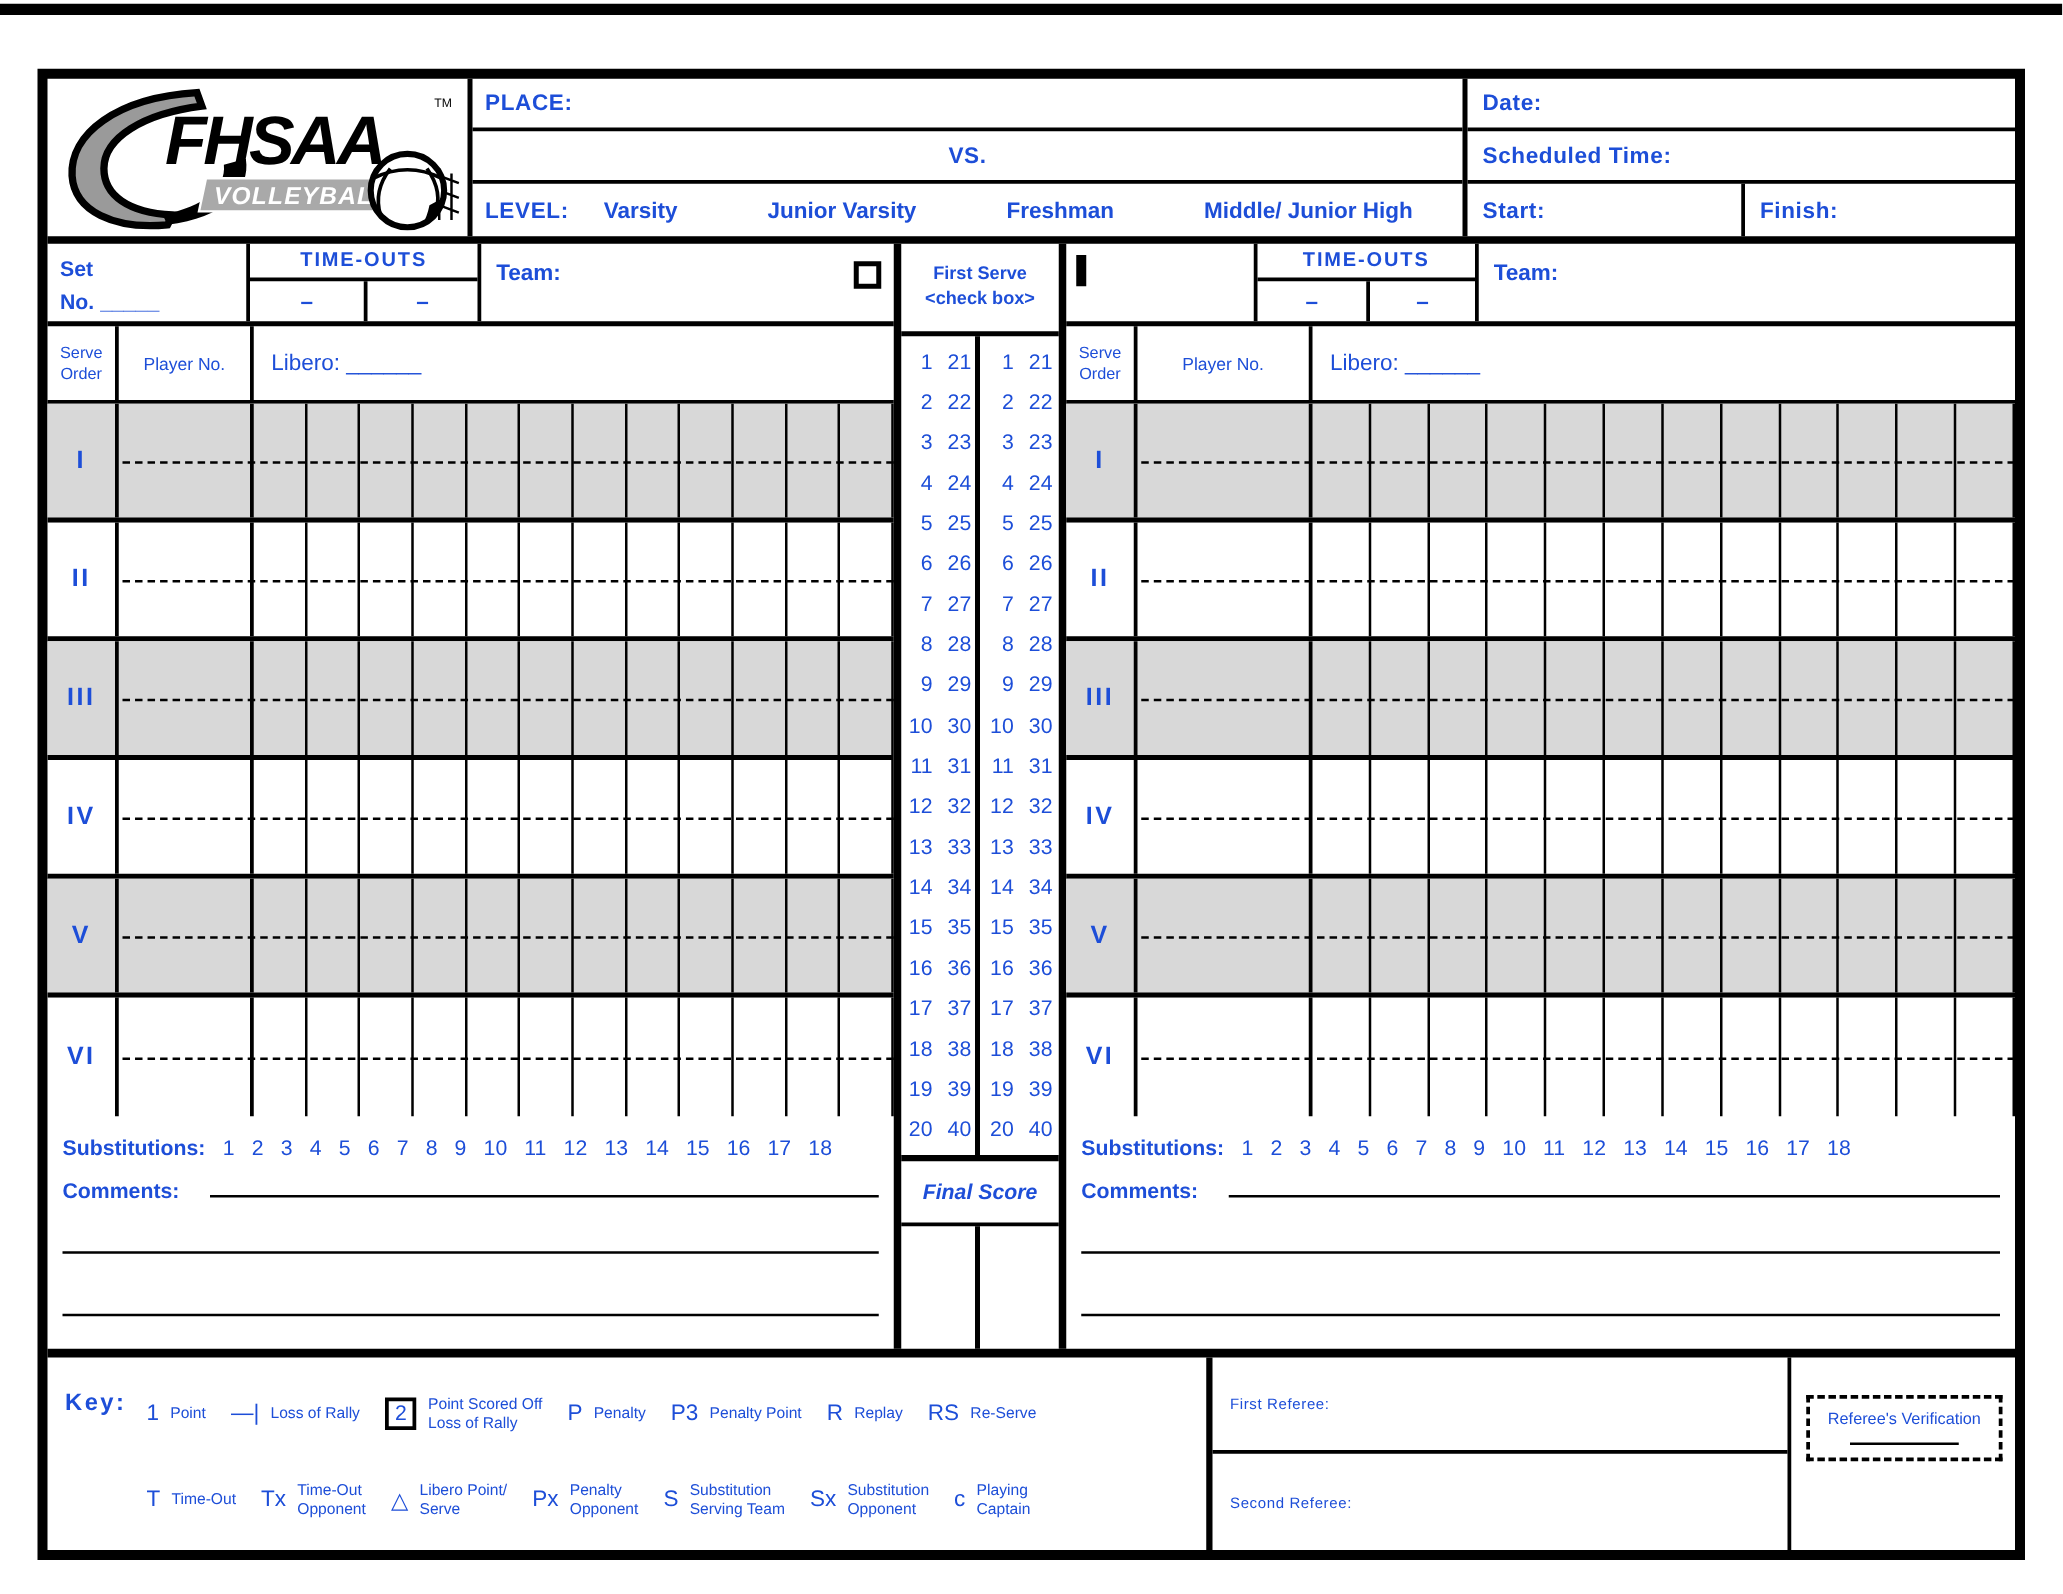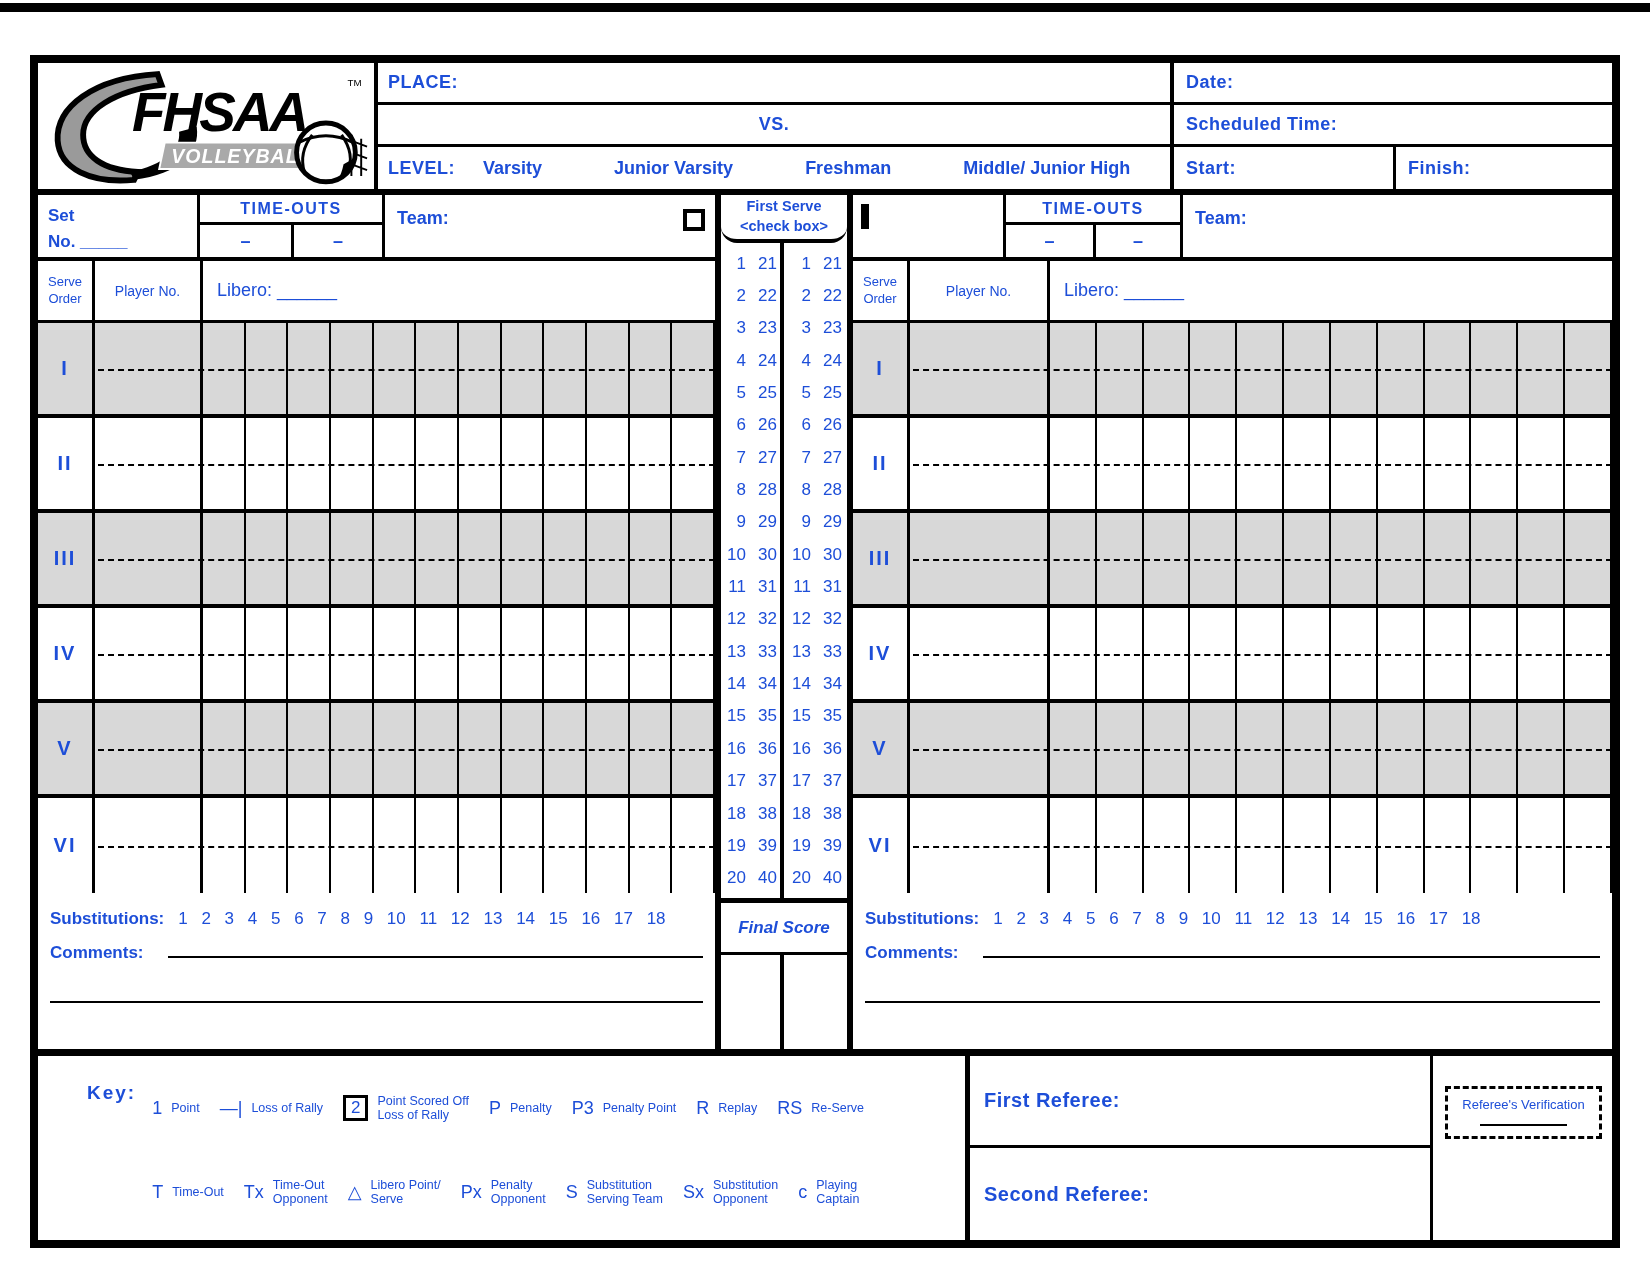--- a/index.html
+++ b/index.html
@@ -73,45 +73,45 @@
   .subs-area { flex:1 1 auto; display:flex; flex-direction:column; padding:10px 12px 6px 12px; min-height:0; }
   .subs-row { display:flex; align-items:baseline; margin-top:6px; }
   .subs-label { font-weight:bold; font-size:17px; margin-right:14px; white-space:nowrap; }
   .subs-nums { font-size:17px; word-spacing:9px; white-space:nowrap; }
   .comments-row { display:flex; align-items:baseline; margin-top:14px; }
   .uline { flex:1 1 auto; border-bottom:2px solid #000; height:14px; margin-left:10px; }
   .blank-line { flex:0 0 auto; border-bottom:2px solid #000; height:40px; }
   .blank-line.last { height:50px; border-bottom:2px solid #000; }
 
   
-  .first-serve-cell { height:48px; flex:0 0 auto; border-bottom:4px solid #000; display:flex; flex-direction:column; align-items:center; justify-content:center; font-weight:bold; font-size:14.5px; line-height:1.35; text-align:center;border-radius:16px; }
+  .first-serve-cell { height:74px; flex:0 0 auto; border-bottom:4px solid #000; display:flex; flex-direction:column; align-items:center; justify-content:center; font-weight:bold; font-size:14.5px; line-height:1.35; text-align:center; }
   .score-wrap { height:655px; flex:0 0 auto; display:flex; }
   .score-col { flex:1 1 50%; display:flex; flex-direction:column; justify-content:space-around; padding:4px 0; }
   .score-col.first { border-right:4px solid #000; }
   .score-row { display:flex; justify-content:center; font-size:17px; line-height:1; }
   .score-a { width:22px; text-align:right; }
   .score-b { width:26px; text-align:right; margin-left:5px; }
   .final-score { flex:1 1 auto; border-top:5px solid #000; display:flex; flex-direction:column; min-height:0;font-style:italic; }
   .fs-label { height:52px; flex:0 0 auto; border-bottom:3px solid #000; display:flex; align-items:center; justify-content:center; font-weight:bold; font-size:17px; white-space:nowrap; }
   .fs-cells { flex:1 1 auto; display:flex; }
   .fs-cell { flex:1 1 50%; }
   .fs-cell.first { border-right:4px solid #000; }
 
   
-  .bottom-band { height:191px; flex:0 0 auto; border-top:7px solid #000; display:flex;padding-left:35px; }
+  .bottom-band { height:161px; flex:0 0 auto; border-top:7px solid #000; display:flex; }
   .key-area { flex:1 1 auto; display:flex; padding:10px 6px 6px 14px; min-width:0; }
   .key-title { font-weight:bold; font-size:19px; letter-spacing:2px; margin:16px 16px 0 0; }
   .key-rows { flex:1 1 auto; display:flex; flex-direction:column; justify-content:space-around; }
   .key-row { display:flex; align-items:center; }
   .key-item { display:flex; align-items:center; margin-right:20px; }
   .ksym { font-size:18px; margin-right:9px; white-space:nowrap; }
   .ksym.kbox { border:3px solid #000; padding:0 5px; font-size:17px; }
   .klabel { font-size:12.5px; line-height:1.15; white-space:pre-line; }
   .ref-area { width:465px; flex:0 0 auto; border-left:5px solid #000; display:flex; flex-direction:column; }
-  .ref-row { flex:1 1 50%; display:flex; align-items:center; padding-left:14px; font-weight:bold; font-size:20px; letter-spacing:.5px;justify-content:space-between; }
+  .ref-row { flex:1 1 50%; display:flex; align-items:center; padding-left:14px; font-weight:normal; font-size:12px; letter-spacing:.5px;justify-content:space-between; }
   .ref-row.first { border-bottom:3px solid #000; }
   .verif-area { width:182px; flex:0 0 auto; border-left:3px solid #000; position:relative; }
   .verif-box { position:absolute; top:30px; right:10px; left:12px; border:3px dashed #000; padding:8px 5px 6px 5px; text-align:center; font-size:13px; }
   .verif-line { width:62%; border-bottom:2px solid #000; margin:12px auto 4px auto; height:1px; }
 
   
   .logo-svg { width:100%; height:100%; display:block; }
 </style>
 </head>
 <body>

